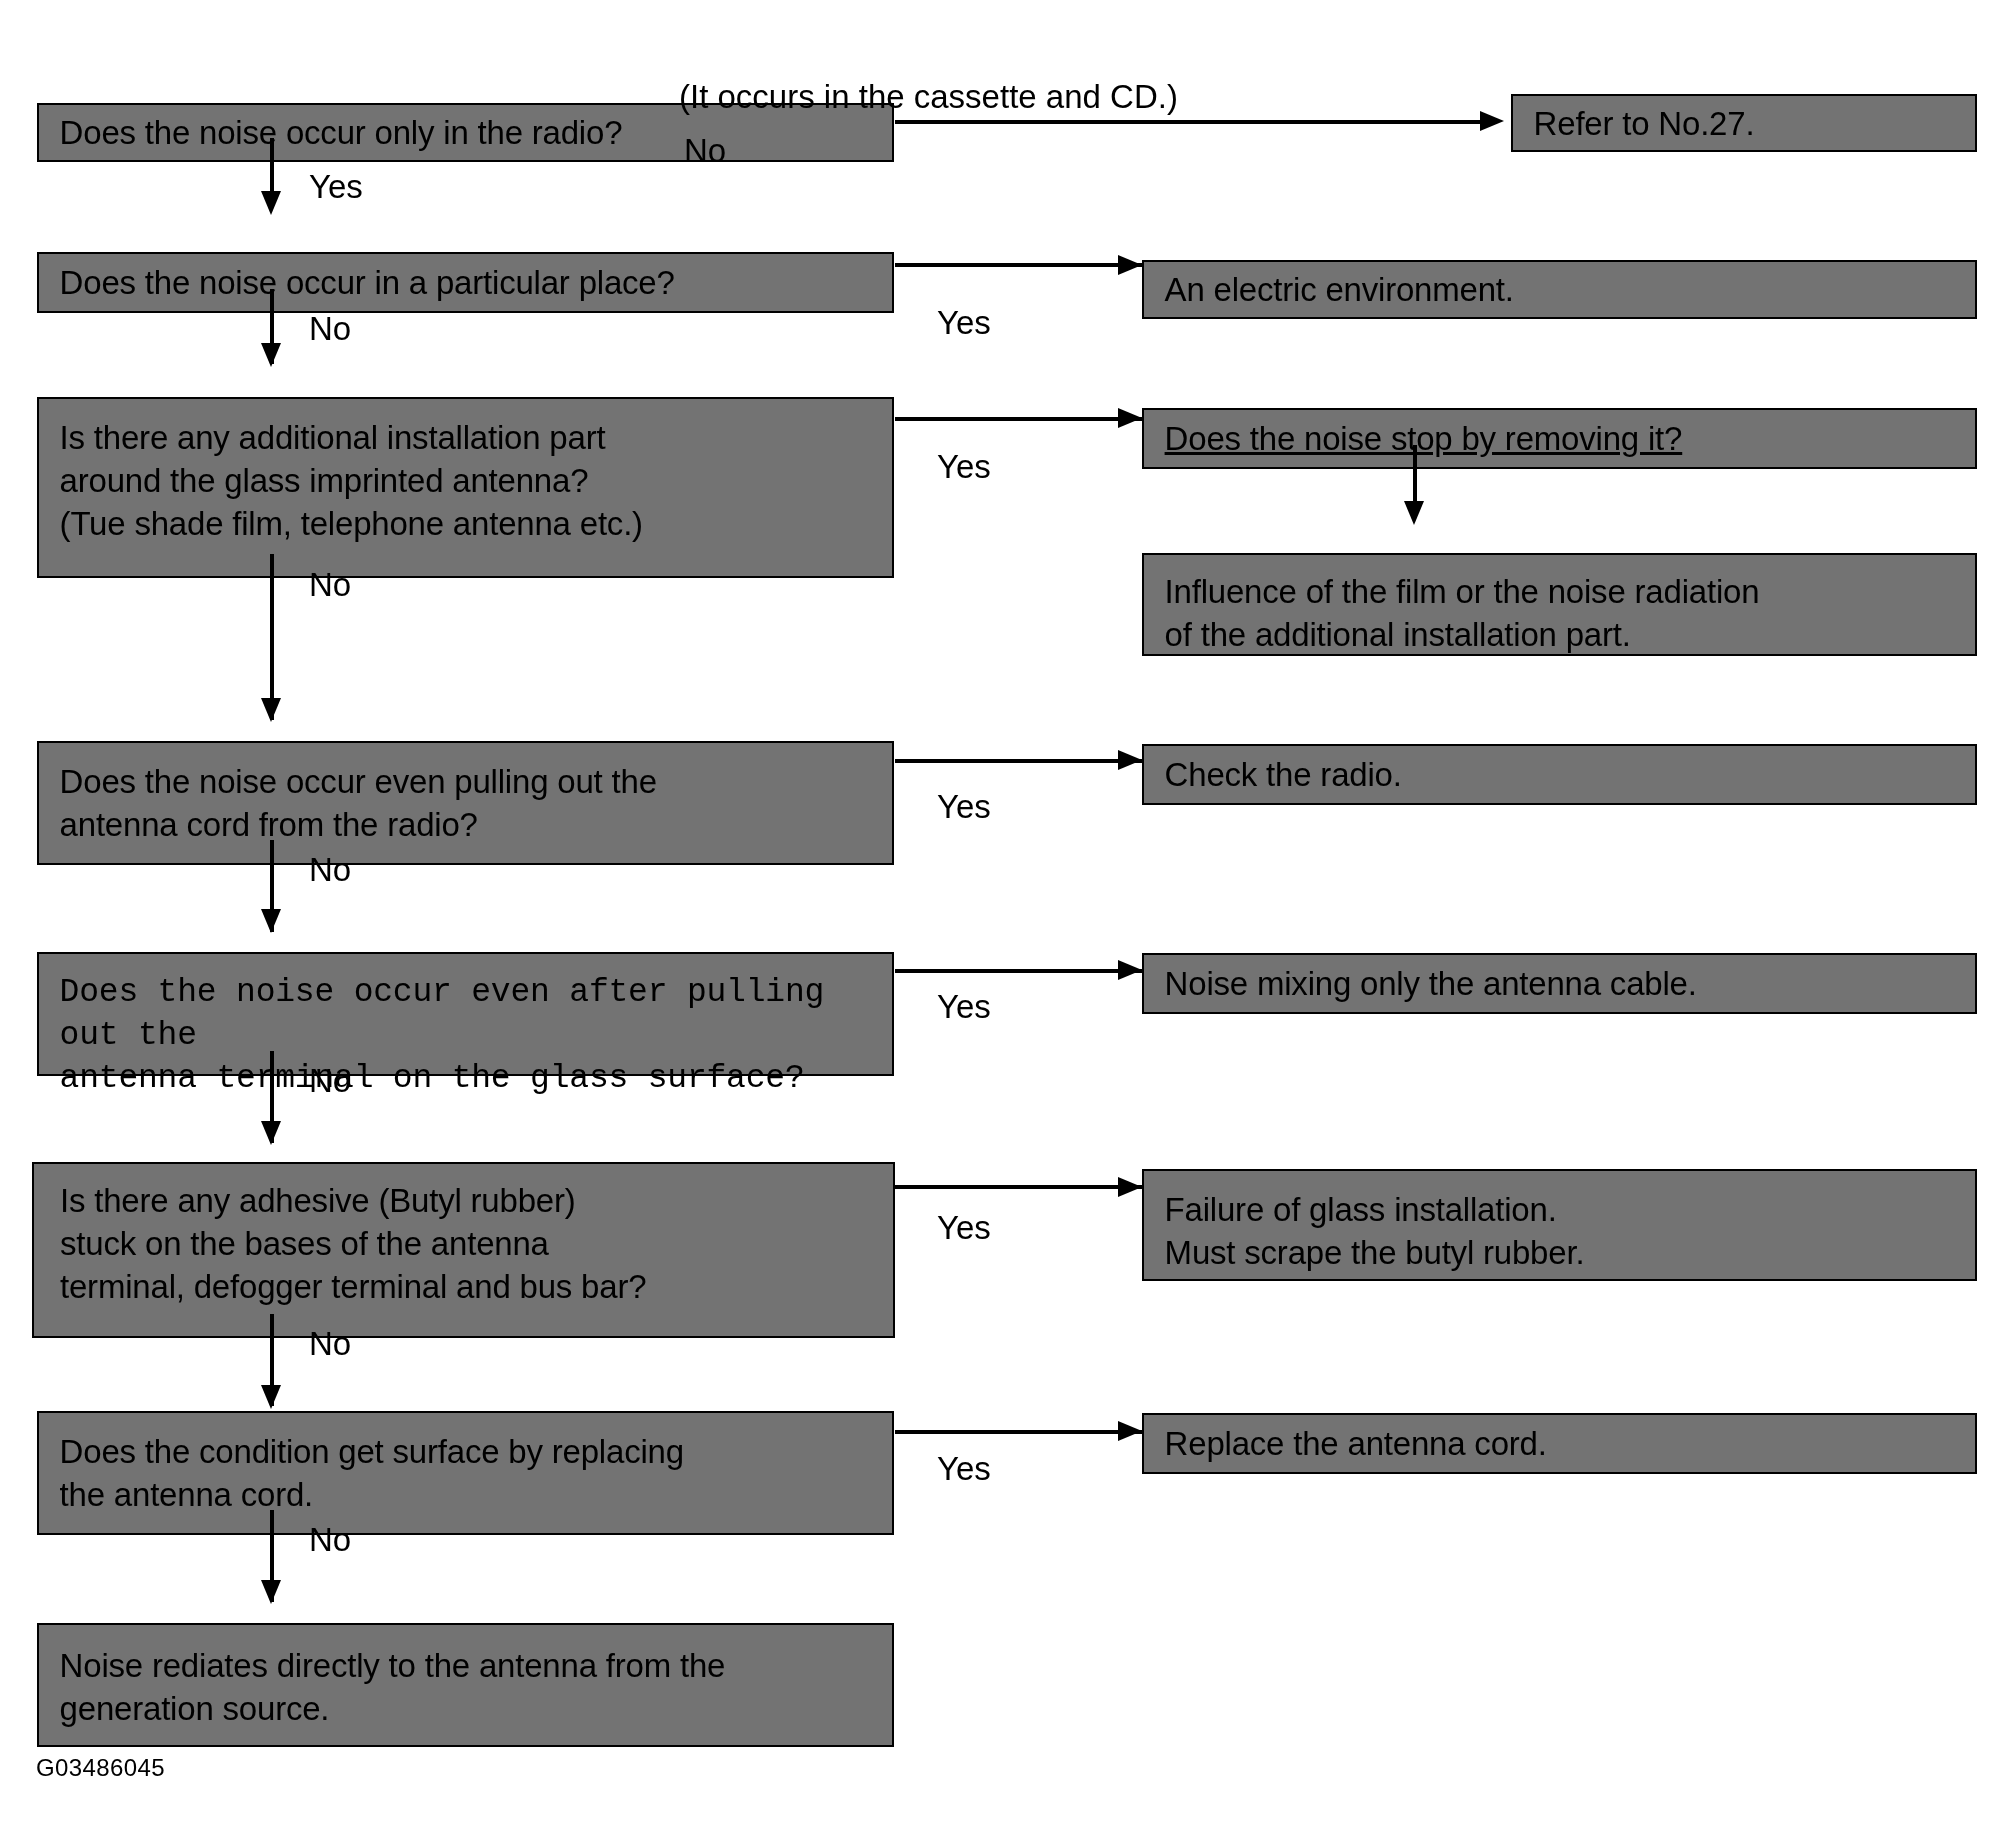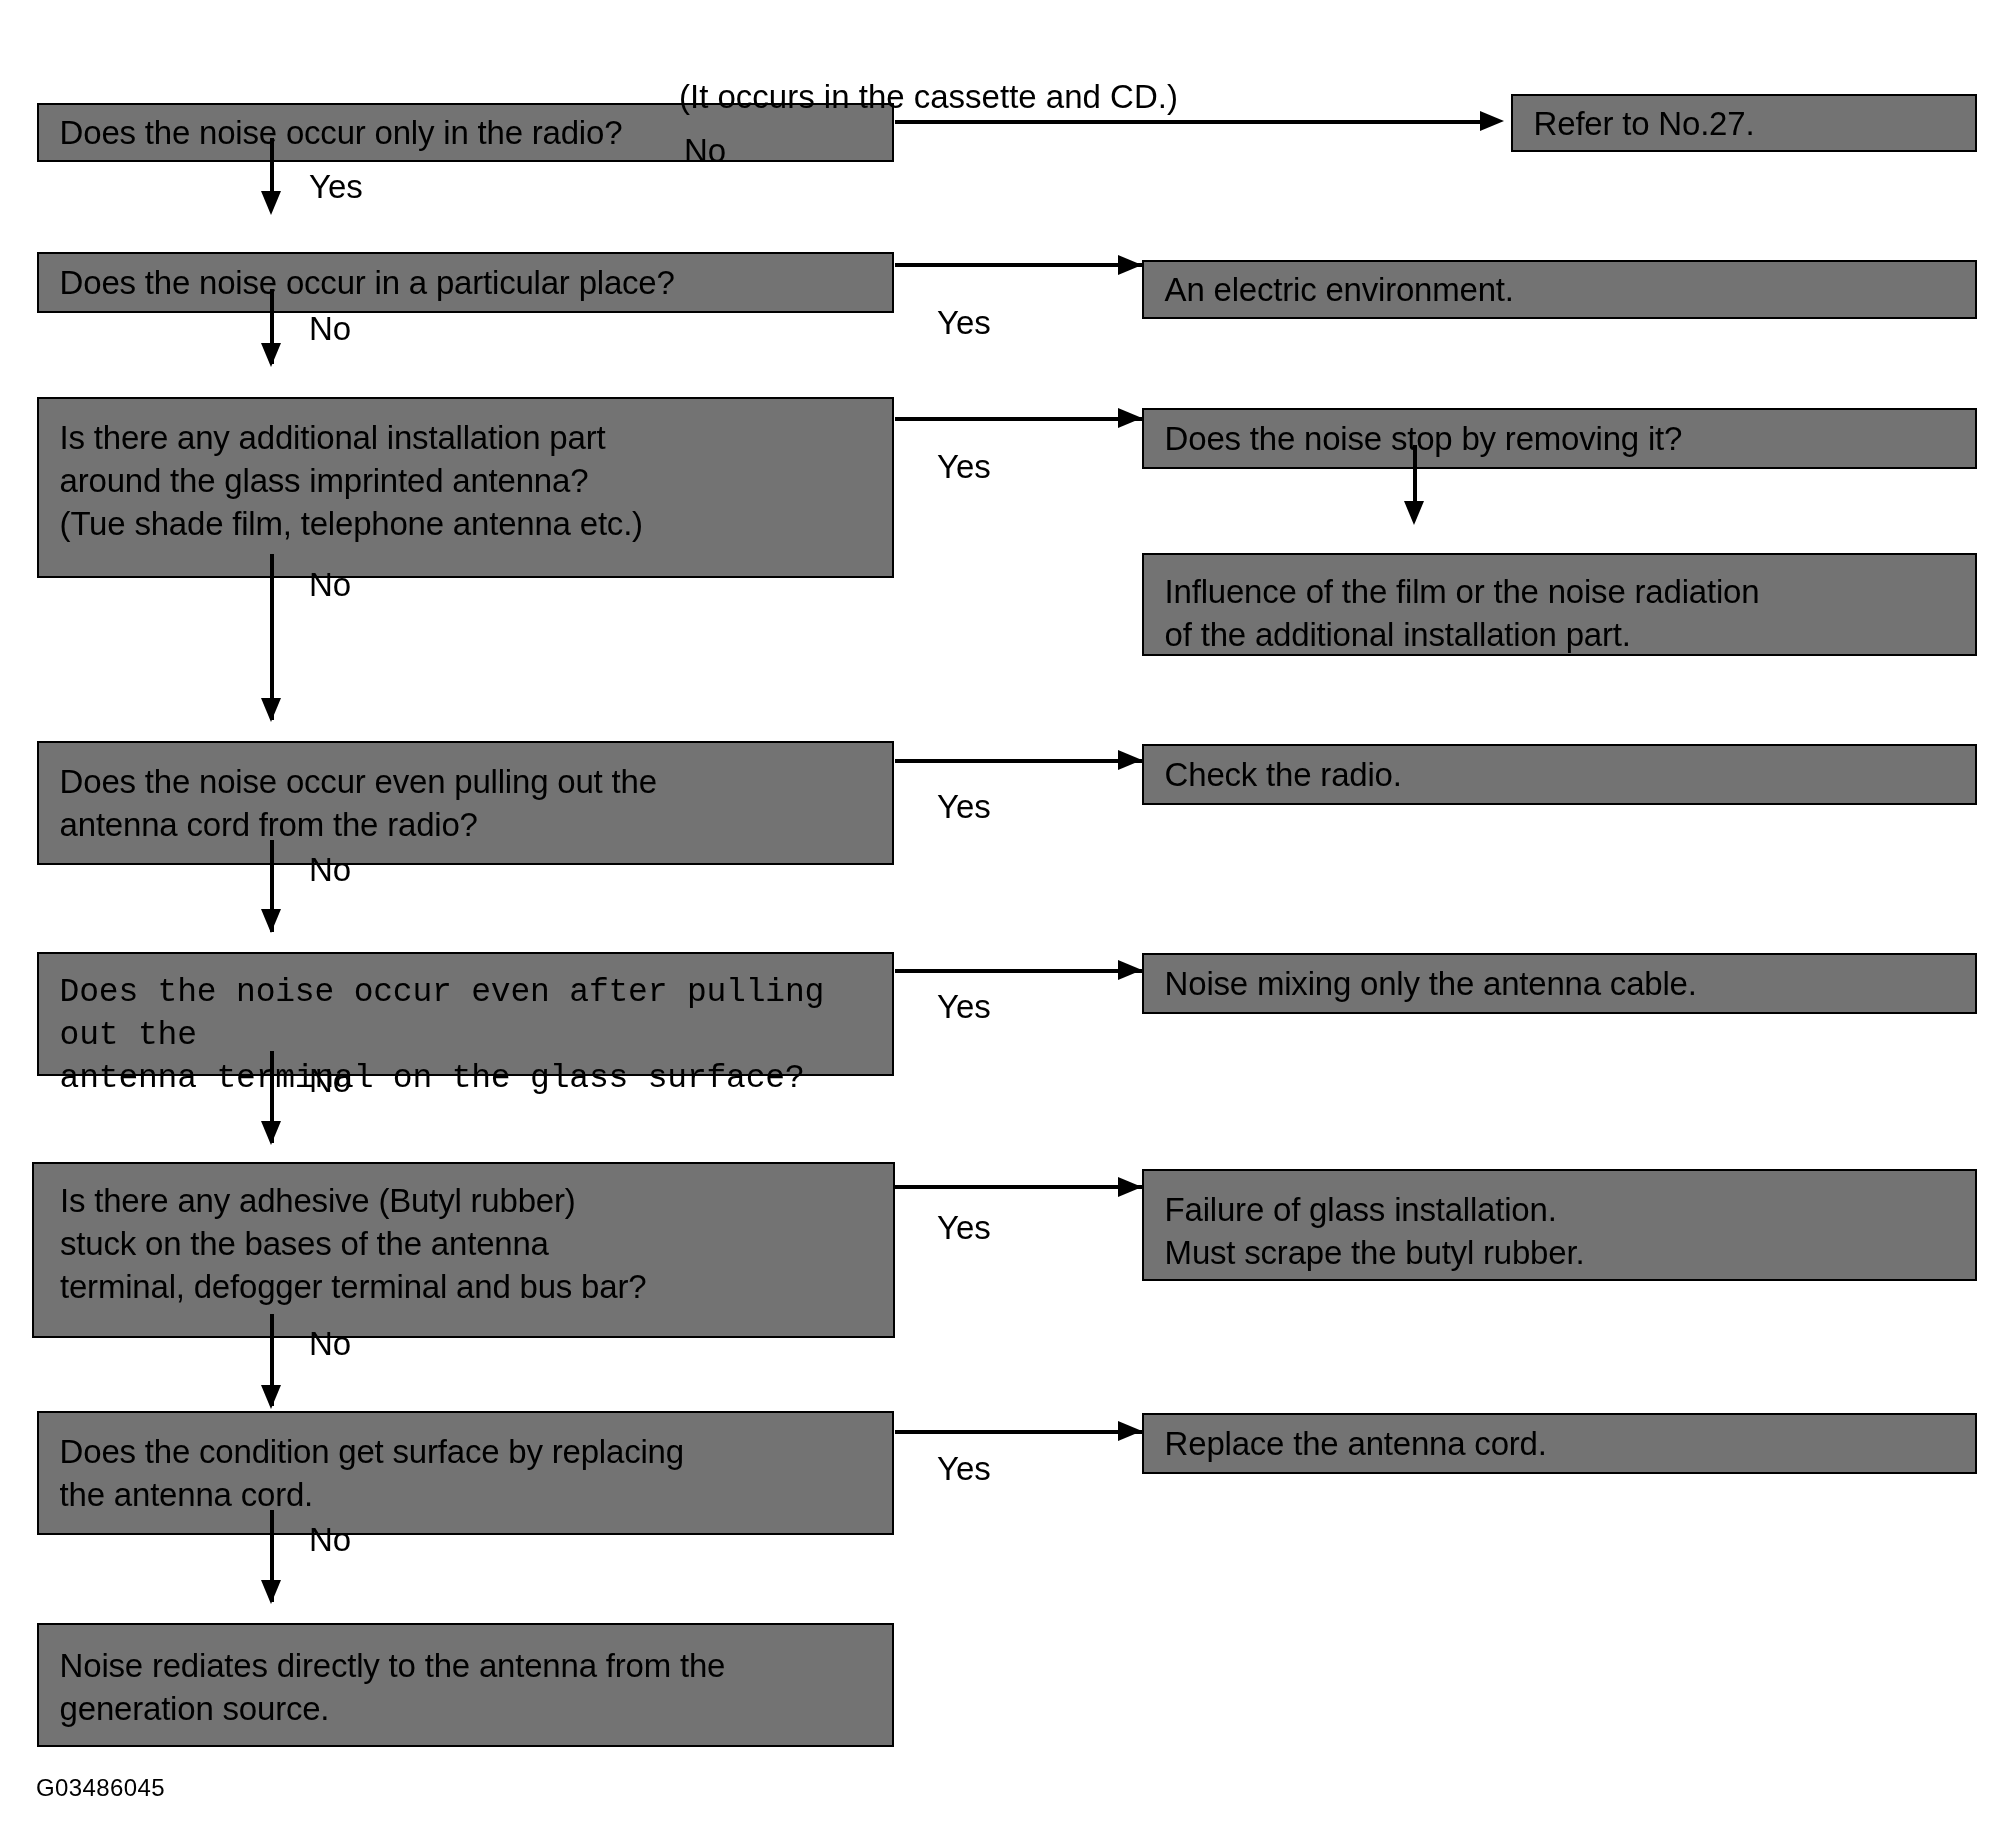--- a/index.html
+++ b/index.html
@@ -64,21 +64,20 @@
     width: 0;
     height: 0;
     border-top: 10.3px solid transparent;
     border-bottom: 10.3px solid transparent;
     border-left: 24px solid #000000;
   }
   .figcode {
     position: absolute;
     font-size: 24px;
     letter-spacing: 0.4px;
-    margin-top: 20px;
   }
   .notch {
     position: absolute;
     background: #ffffff;
   }
 </style>
 </head>
 <body>
 
 <div id="canvas">
@@ -120,21 +119,21 @@
   <div class="box" style="left:37px; top:373px; width:857px; height:181px; align-items:flex-start; padding-top:17px;">
     <span class="txt">Is there any additional installation part
 around the glass imprinted antenna?
 (Tue shade film, telephone antenna etc.)</span>
   </div>
 
   <div class="hline" style="left:895px; top:417px; width:248px;"></div>
   <div class="arrow-right" style="left:1118px; top:408px;"></div>
   <div class="label" style="left:937px; top:448px;">Yes</div>
 
-  <div class="box" style="left:1142px; top:384px; width:835px; height:61px;">
+  <div class="box" style="left:1142px; top:384px; width:835px; height:61px;text-decoration:underline;">
     <span class="txt">Does the noise stop by removing it?</span>
   </div>
 
   <div class="vline" style="left:1413px; top:445px; width:3.7px; height:73px;"></div>
   <div class="arrow-down" style="left:1404px; top:501px;"></div>
 
   <div class="box" style="left:1142px; top:529px; width:835px; height:103px; align-items:flex-start; padding-top:15px;">
     <span class="txt">Influence of the film or the noise radiation
 of the additional installation part.</span>
   </div>

